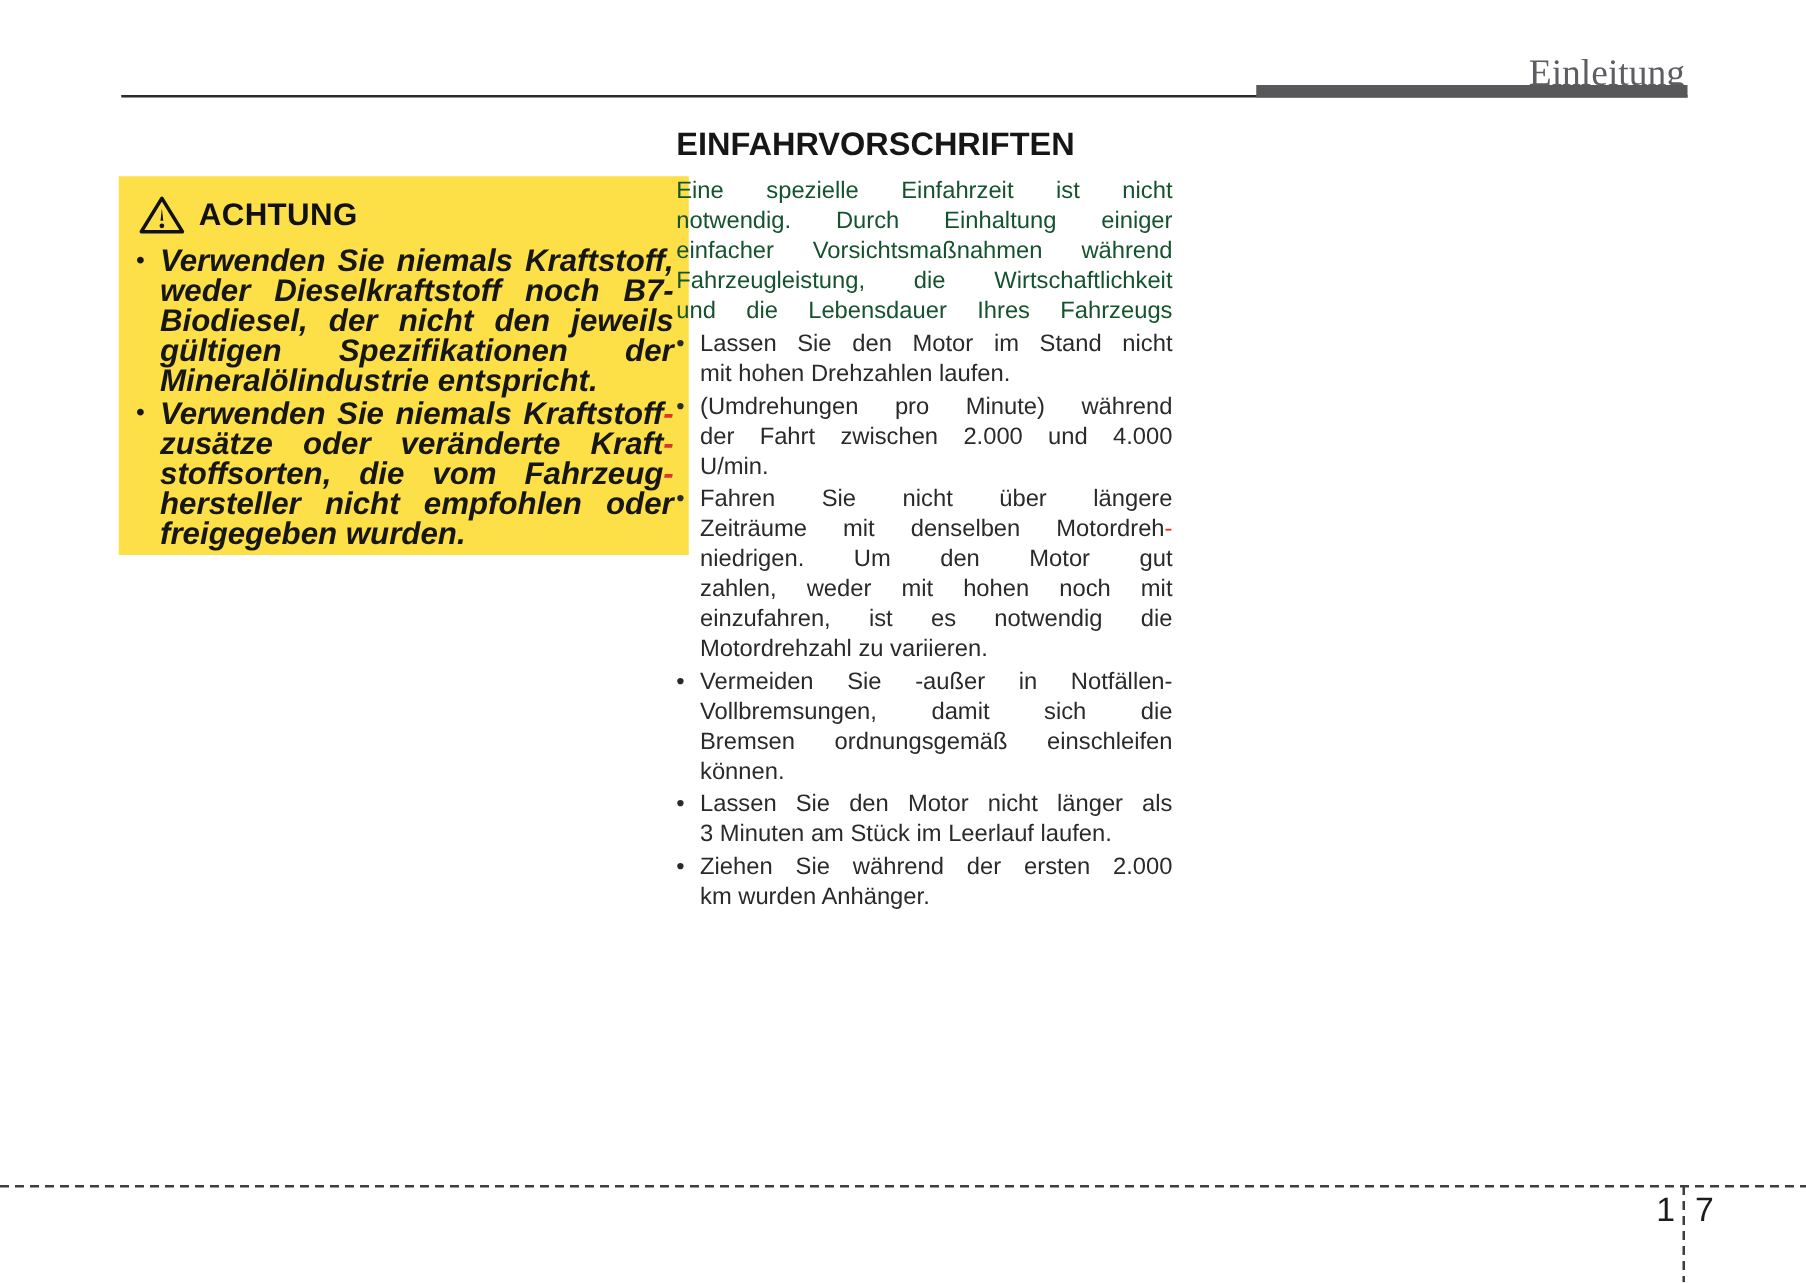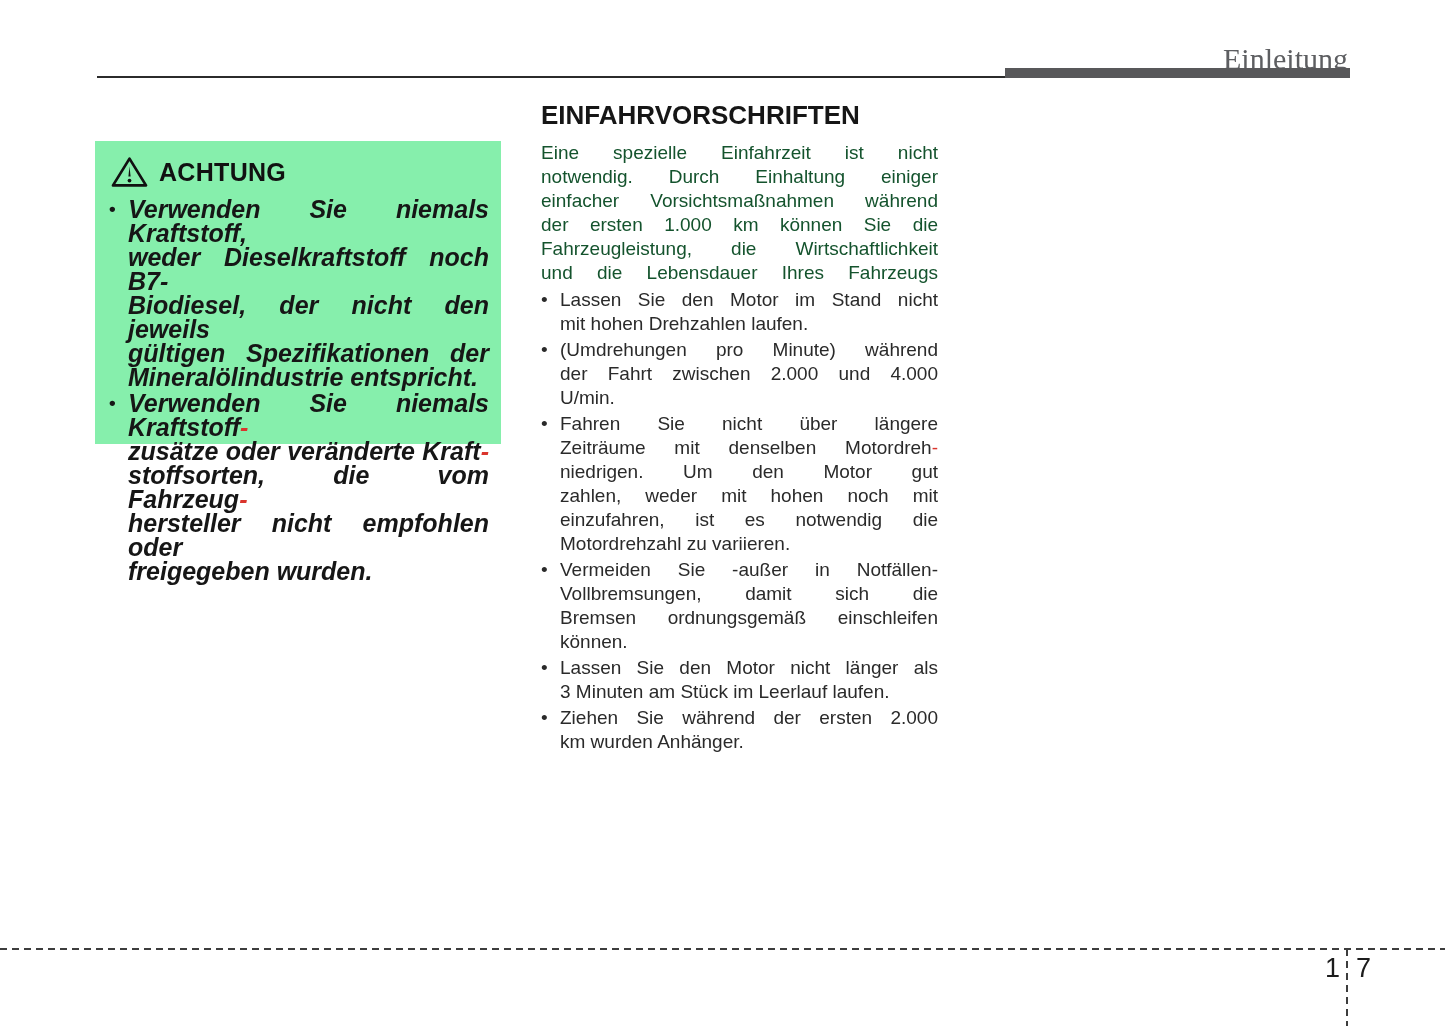--- a/index.html
+++ b/index.html
@@ -39,23 +39,23 @@
     width: 345px;
     height: 10px;
     background: #58585a;
   }
 
   
   .caution-box {
     position: absolute;
     left: 95px;
     top: 141px;
-    width: 406px;
+    width: 456px;
     height: 303px;
-    background: #86efac;
+    background: #fde047;
     padding: 15px 12px 0 14px;
   }
   .caution-title-row {
     display: flex;
     align-items: center;
     gap: 11px;
     margin-bottom: 9px;
     padding-left: 2px;
   }
   .caution-title {
@@ -208,21 +208,20 @@
         </div>
       </div>
   </div>
 
   <div class="main-col">
     <div class="section-heading">EINFAHRVORSCHRIFTEN</div>
     <div class="intro-paragraph">
         <div class="tline"><span>Eine spezielle Einfahrzeit ist nicht</span></div>
         <div class="tline"><span>notwendig. Durch Einhaltung einiger</span></div>
         <div class="tline"><span>einfacher Vorsichtsmaßnahmen während</span></div>
-        <div class="tline"><span>der ersten 1.000 km können Sie die</span></div>
         <div class="tline"><span>Fahrzeugleistung, die Wirtschaftlichkeit</span></div>
         <div class="tline"><span>und die Lebensdauer Ihres Fahrzeugs</span></div>
       </div>
     <div class="bullet-list">
         <div class="bullet-row">
           <span class="bullet-marker">•</span>
           <div class="bullet-content">
             <div class="tline"><span>Lassen Sie den Motor im Stand nicht</span></div>
             <div class="tline tlast"><span>mit hohen Drehzahlen laufen.</span></div>
           </div>

